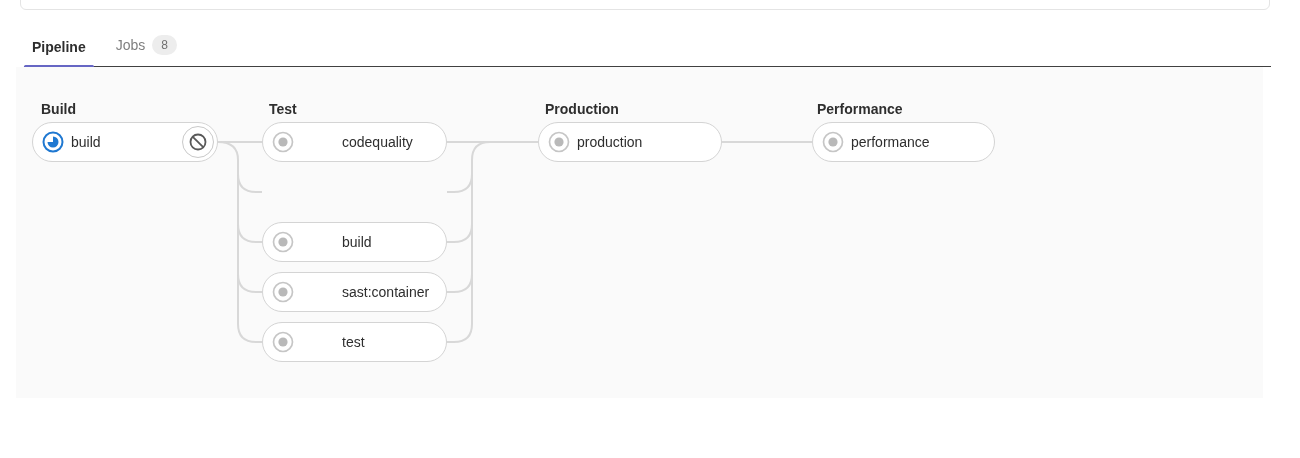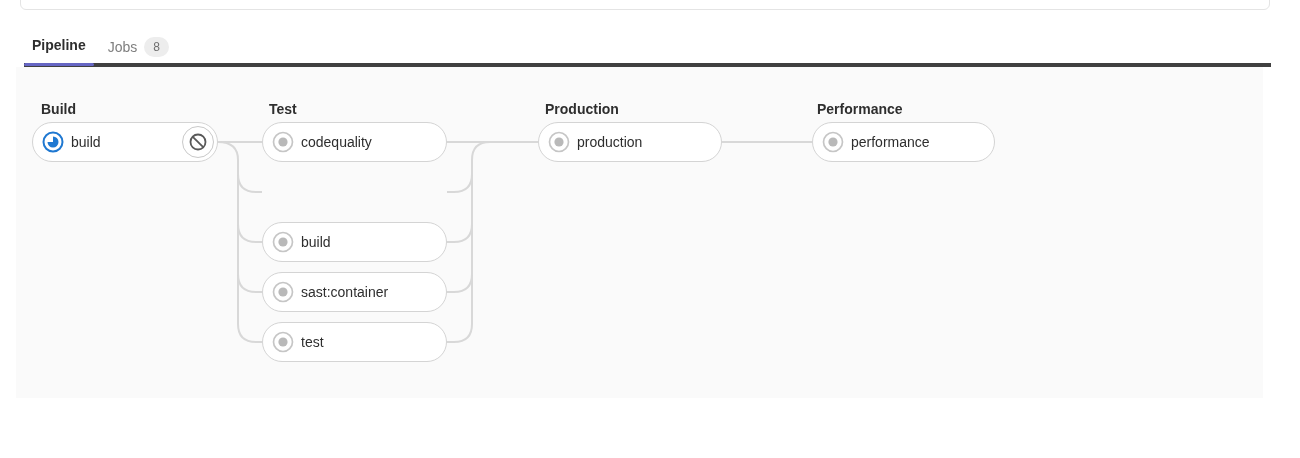--- a/index.html
+++ b/index.html
@@ -10,33 +10,33 @@
     -webkit-font-smoothing:antialiased;
   }
   
   .top-remnant{
     position:absolute;left:20px;width:1248px;top:-30px;height:38px;
     border:1px solid #e4e4e4;border-radius:6px;background:#fff;
   }
   
   .tabbar{
     position:absolute;left:24px;top:27px;width:1247px;height:40px;
-    border-bottom:4px solid #404040;
-    display:flex;align-items:flex-start;box-sizing:border-box;
+    border-bottom:1px solid #404040;
+    display:flex;align-items:flex-end;box-sizing:border-box;
   }
   .tab{
     position:relative;padding:10px 8px 11px;font-size:14px;color:var(--text_secondary);
     display:flex;align-items:center;gap:7px;cursor:pointer;line-height:16px;
   }
   .tab.active{font-weight:bold;color:var(--text_primary);}
   .tab.active::after{
     content:"";position:absolute;left:0;right:0;bottom:-2px;height:3px;
     background:var(--tab_active_indicator);border-radius:2px;
   }
-  .tab + .tab{margin-left:6px;}
+  .tab + .tab{margin-left:14px;}
   .badge{
     background:var(--badge_background);color:#6f6f6f;font-size:12px;
     padding:2px 9px;border-radius:10px;font-weight:normal;
   }
   
   .graph{
     position:absolute;left:16px;top:67px;width:1247px;height:331px;
     background:var(--graph_background);
   }
   .connectors{position:absolute;left:0;top:0;}
@@ -47,21 +47,21 @@
   }
   .hdr-build{left:25px}.hdr-test{left:253px}.hdr-production{left:529px}.hdr-performance{left:801px}
   .pill{
     position:absolute;height:40px;background:#fff;
     border:1px solid var(--pill_border);border-radius:20px;
     display:flex;align-items:center;padding-left:9px;box-sizing:border-box;
     cursor:pointer;
   }
   .pill .label{margin-left:7px;font-size:14px;color:var(--text_primary);white-space:nowrap;}
   .p-build{left:16px;top:55px;width:186px;}
-  .p-test{left:246px;width:185px;}
+  .p-test{left:246px;width:185px;gap:41px;}
   .p-t0{top:55px}.p-t1{top:105px}.p-t2{top:155px}.p-t3{top:205px}.p-t4{top:255px}
   .p-production{left:522px;top:55px;width:184px;}
   .p-performance{left:796px;top:55px;width:183px;}
   .cancel-btn{
     position:absolute;right:3px;top:3px;width:32px;height:32px;
     border:1px solid #c9c9c9;border-radius:50%;background:#fff;
     display:flex;align-items:center;justify-content:center;padding:0;cursor:pointer;
   }
   .stroke-running{stroke:var(--status_running);}
   .fill-running{fill:var(--status_running);}

